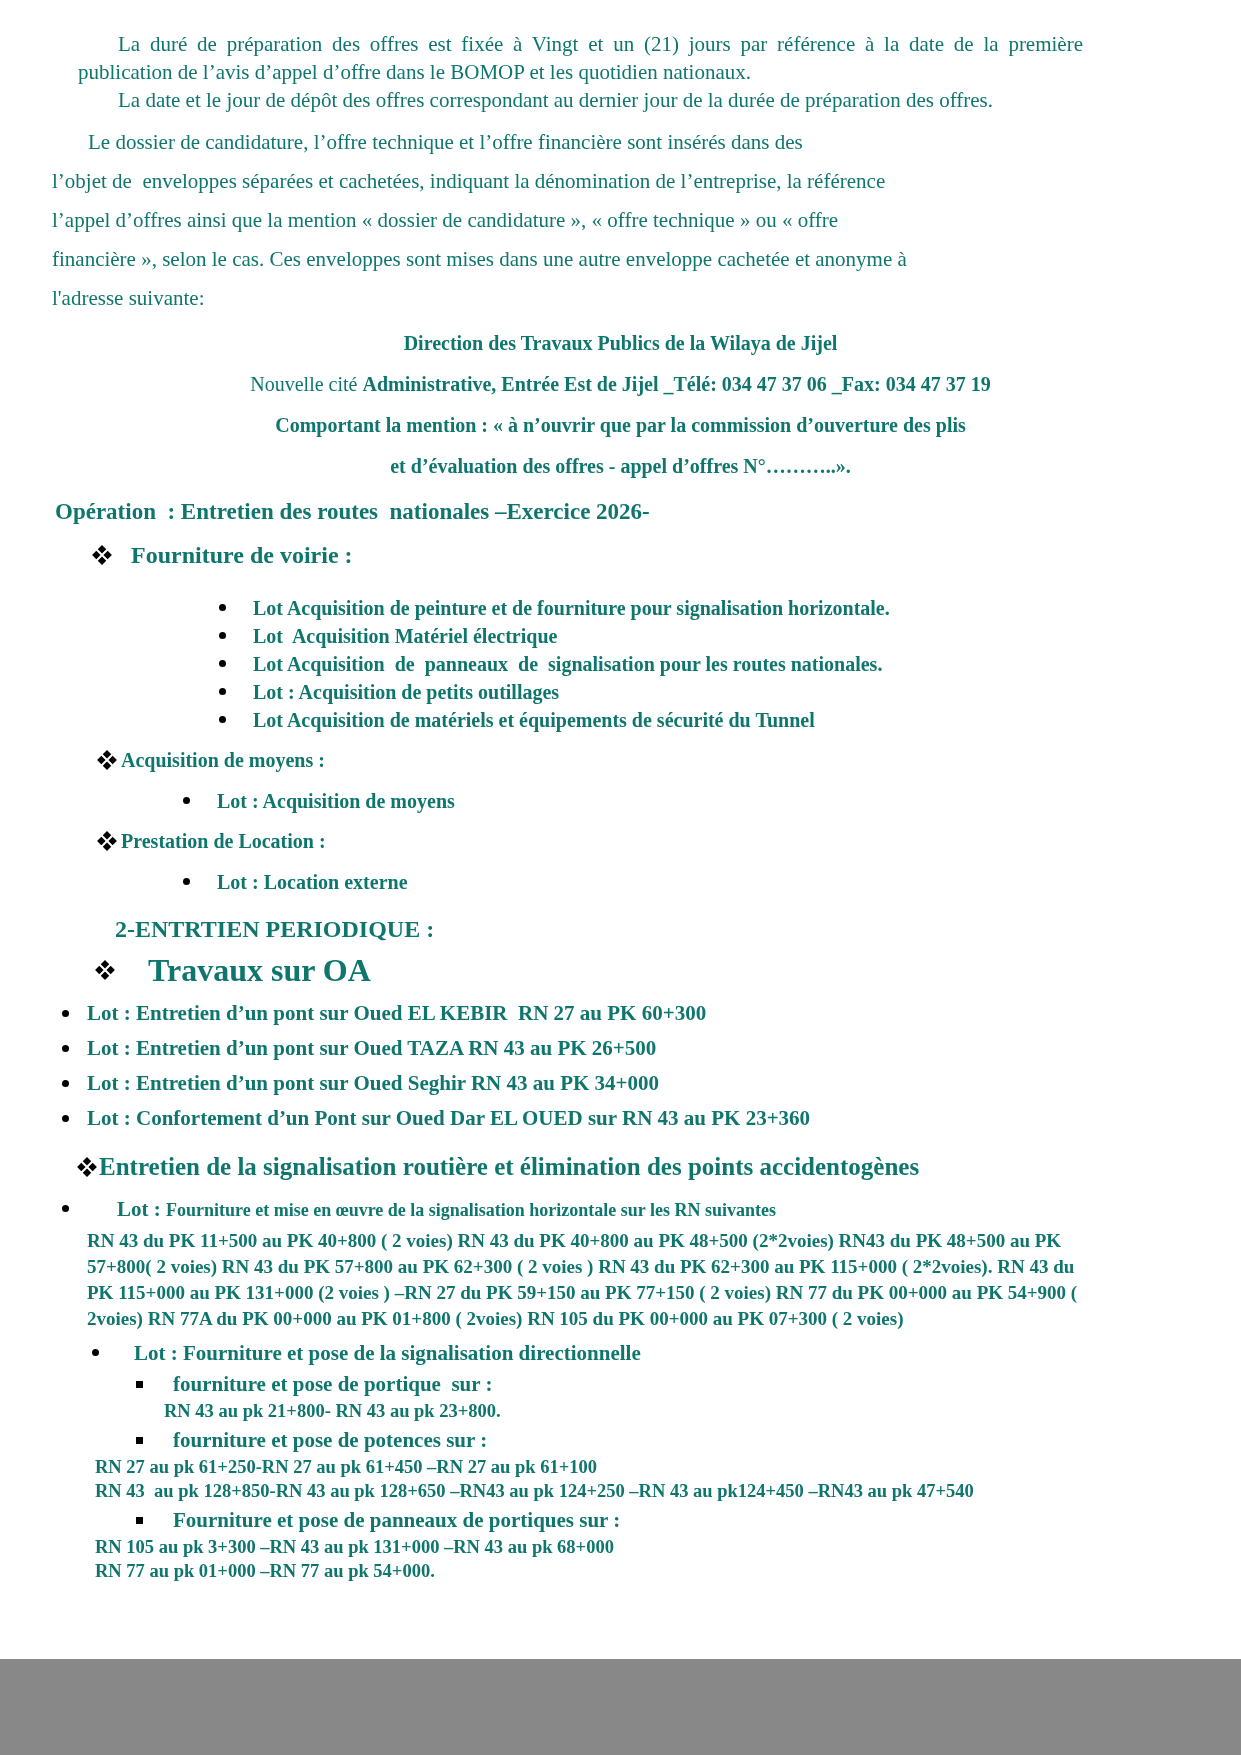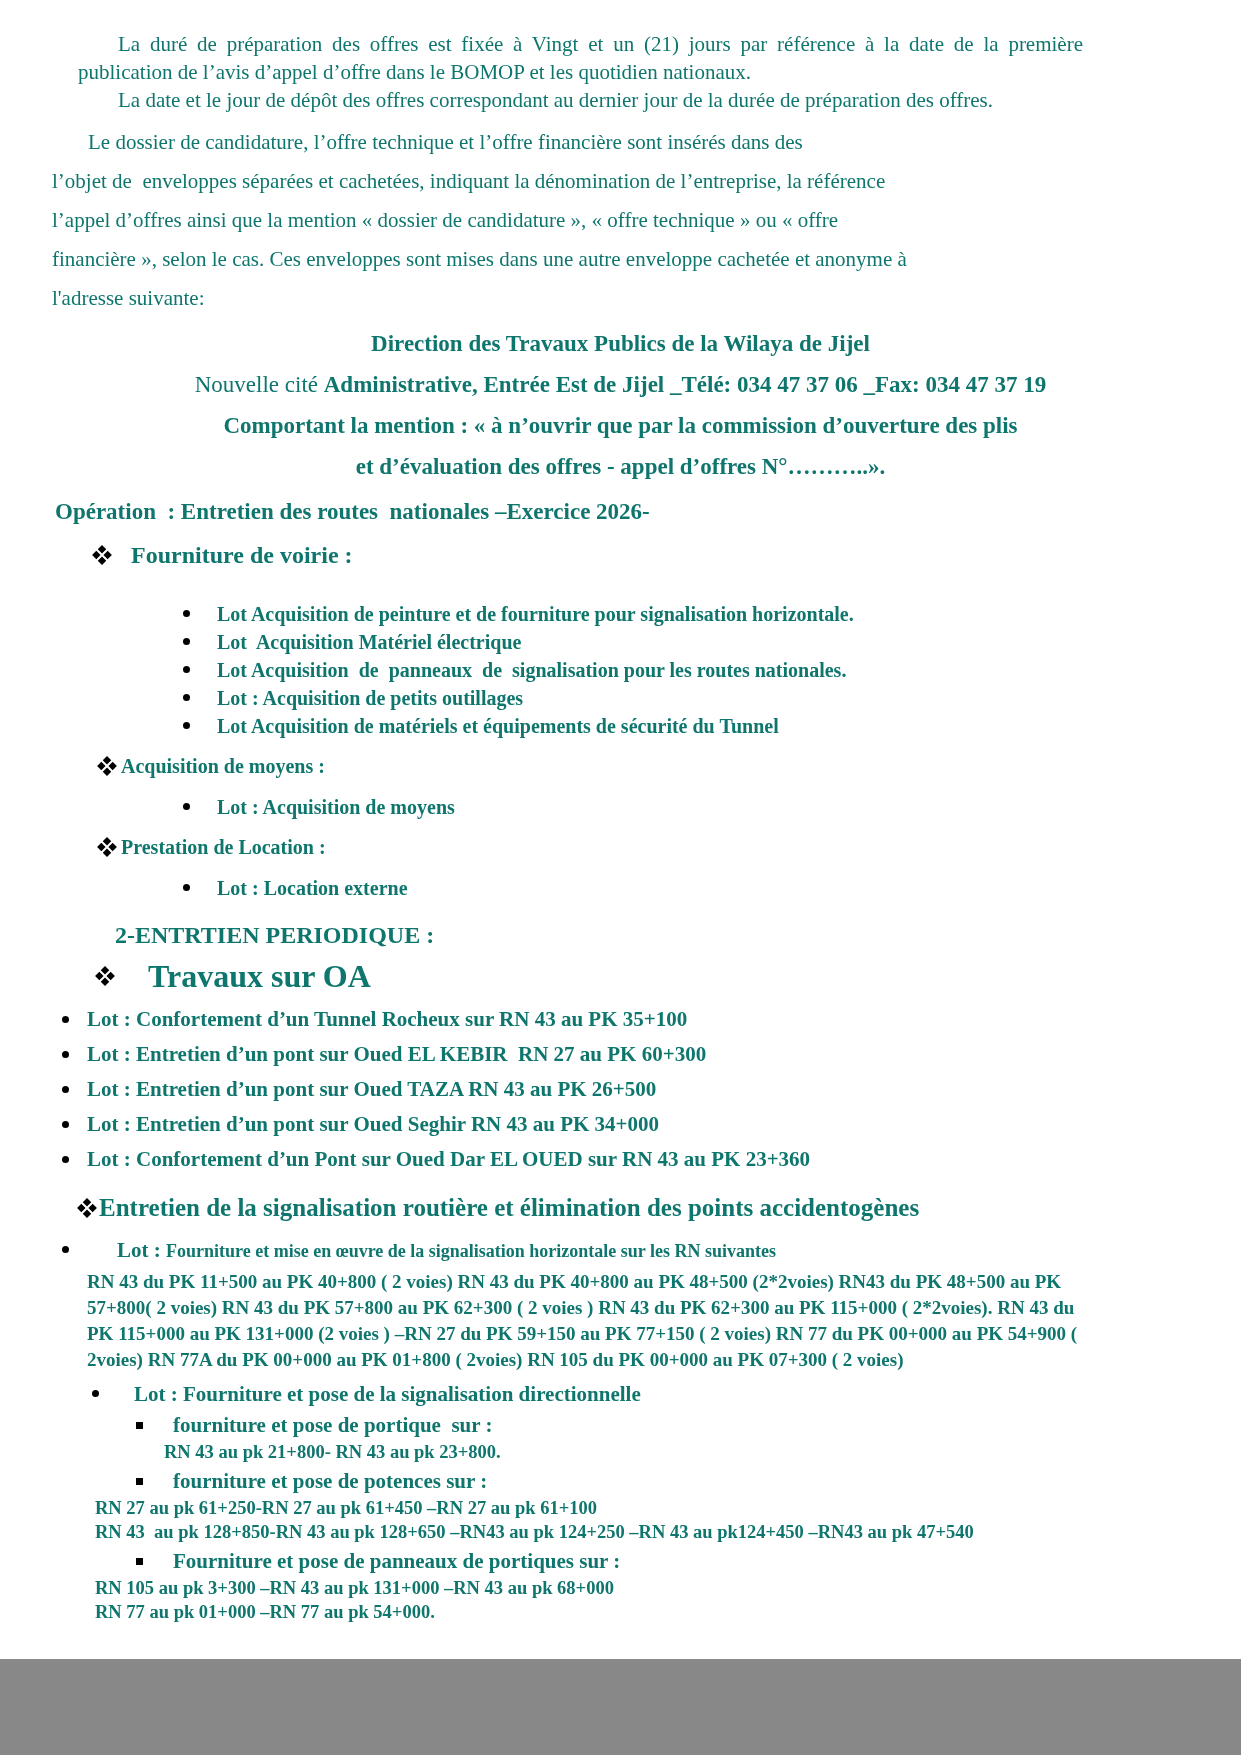--- a/index.html
+++ b/index.html
@@ -11,21 +11,21 @@
   .pre{white-space:pre-wrap;}
   .b{font-weight:bold;}
 
   
   .body-p{font-size:21px;line-height:28px;margin:0 158px 0 78px;text-align:justify;text-indent:40px;}
   .p3{margin:9px 60px 0 52px;font-size:21px;line-height:39px;}
   .p3-line{white-space:pre-wrap;}
   .p3-line.first{padding-left:36px;}
 
   
-  .addr{margin-top:5px;text-align:center;font-size:23px;line-height:41px;}
+  .addr{margin-top:5px;text-align:center;font-size:20px;line-height:41px;}
   .addr-line{white-space:pre-wrap;}
 
   
   .op-line{margin:10px 0 0 55px;font-size:23px;font-weight:bold;line-height:30px;white-space:pre-wrap;}
   .sec-title{font-weight:bold;white-space:pre-wrap;}
   .s1-title{margin:7px 0 0 125px;font-size:24px;line-height:32px;}
   .s2-title{margin:16px 0 0 115px;font-size:24px;line-height:34px;}
 
   
   .hd{display:flex;align-items:center;font-weight:bold;}
@@ -38,21 +38,21 @@
   .h-signal{margin:12px 0 0 80px;font-size:25px;line-height:38px;}
   .h-signal .dmd{margin-right:5px;}
   .dmd{width:14px;height:14px;flex:none;transform:rotate(45deg);
     background-image:linear-gradient(#000,#000),linear-gradient(#000,#000),linear-gradient(#000,#000),linear-gradient(#000,#000);
     background-size:6px 6px,6px 6px,6px 6px,6px 6px;
     background-position:0 0,8px 0,0 8px,8px 8px;background-repeat:no-repeat;}
 
   
   .dot{width:7px;height:7px;border-radius:50%;background:#000;flex:none;}
   .sq{width:7px;height:7px;background:#000;flex:none;}
-  .v-list{margin-top:28px;}
+  .v-list{margin-top:22px;padding-left:36px;}
   .v-item{display:flex;margin-left:183px;font-size:20px;font-weight:bold;line-height:28px;}
   .v-item .dot{margin:10px 27px 0 0;}
   .v-solo{margin-top:9px;}
   .oa-list{margin-top:8px;}
   .oa-item{display:flex;margin-left:62px;font-size:21px;font-weight:bold;line-height:35px;}
   .oa-item .dot{margin:14px 18px 0 0;}
 
   
   .lot-h{display:flex;margin:8px 0 0 62px;font-weight:bold;line-height:30px;}
   .lot-h .dot{margin:11px 0 0 0;}
@@ -150,24 +150,20 @@
 
   <div class="sec-title s2-title">2-ENTRTIEN PERIODIQUE :</div>
 
   <div class="hd h-oa">
     <span class="dmd"></span>
     <span class="pre">Travaux sur OA</span>
   </div>
   <div class="oa-list">
     <div class="oa-item">
         <span class="dot"></span>
-        <span class="pre">Lot : Confortement d’un Tunnel Rocheux sur RN 43 au PK 35+100</span>
-      </div>
-    <div class="oa-item">
-        <span class="dot"></span>
         <span class="pre">Lot : Entretien d’un pont sur Oued EL KEBIR  RN 27 au PK 60+300</span>
       </div>
     <div class="oa-item">
         <span class="dot"></span>
         <span class="pre">Lot : Entretien d’un pont sur Oued TAZA RN 43 au PK 26+500</span>
       </div>
     <div class="oa-item">
         <span class="dot"></span>
         <span class="pre">Lot : Entretien d’un pont sur Oued Seghir RN 43 au PK 34+000</span>
       </div>

